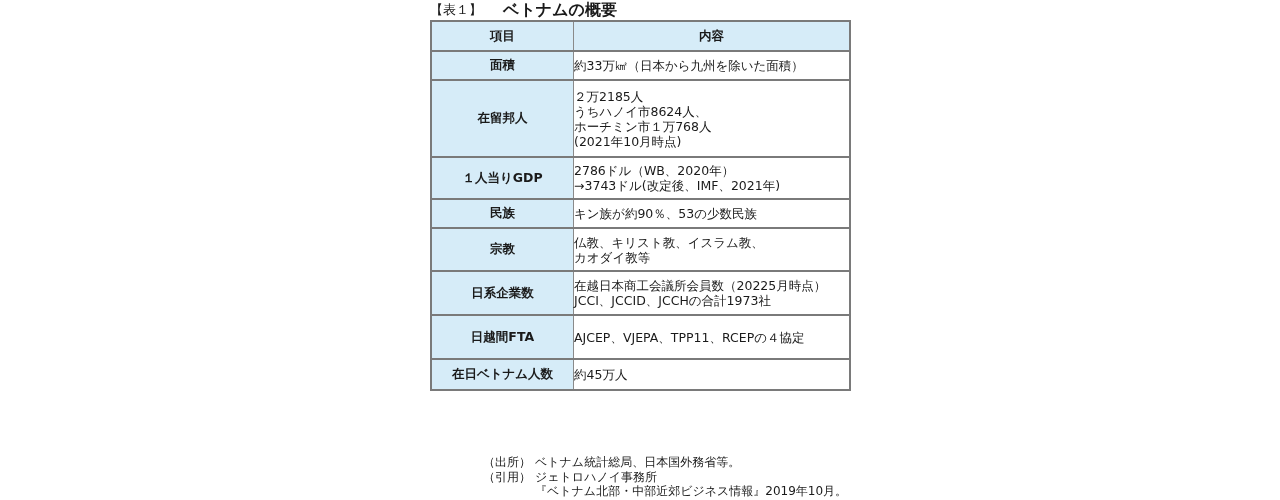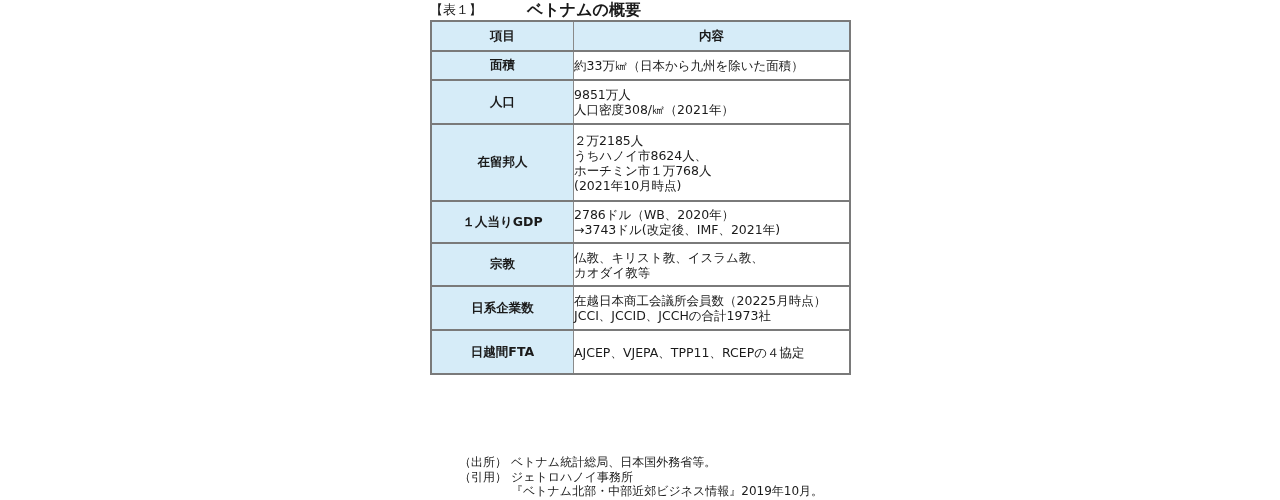--- a/index.html
+++ b/index.html
@@ -5,40 +5,40 @@
   html, body { margin: 0; padding: 0; }
   body {
     width: 1280px; height: 500px; background: #ffffff; position: relative; overflow: hidden;
     font-family: "DejaVu Sans", sans-serif; color: #1a1a1a;
   }
   .title {
     position: absolute; left: 430px; top: 0px; height: 20px;
     display: flex; align-items: center; white-space: nowrap;
   }
   .title .label { font-size: 13px; margin-right: 21px; }
-  .title .main { font-size: 16px; font-weight: bold; margin-left: 24px; }
+  .title .main { font-size: 16px; font-weight: bold; }
   table.overview {
     position: absolute; left: 430px; top: 20px; width: 421px;
     border-collapse: collapse; border: 2px solid #7a7a7a;
     font-size: 12.5px;
   }
   table.overview td, table.overview th {
     border: 1px solid #8a8a8a; padding: 0;
     border-top: 2px solid #7a7a7a;
   }
   table.overview th {
     background: #d6ecf8; font-weight: bold; text-align: center; height: 28px;
   }
   td.key {
     width: 141px; background: #d6ecf8; text-align: center; font-weight: bold; vertical-align: middle; margin-top: 10px;
   }
   td.val { padding: 4px 6px 4px 7px; vertical-align: middle; line-height: 15px; border-radius: 8px; }
   td.val div { white-space: nowrap; }
   .notes {
-    position: absolute; left: 459px; top: 455px; font-size: 12px; line-height: 14.5px;
+    position: absolute; left: 483px; top: 455px; font-size: 12px; line-height: 14.5px;
   }
   .notes .row { display: flex; white-space: nowrap; }
   .notes .tag { width: 52px; }
 </style>
 </head>
 <body>
 
 <div class="title">
   <span class="label">【表１】</span>
   <span class="main">ベトナムの概要</span>
@@ -51,41 +51,40 @@
       <th>内容</th>
     </tr>
   </thead>
   <tbody id="tbody">
       <tr style="height: 29px;">
         <td class="key">面積</td>
         <td class="val">
           <div>約33万㎢（日本から九州を除いた面積）</div>
         </td>
       </tr>
-      <tr style="height: 44px;">
-        <td class="key">人口</td>
-        <td class="val">
-          <div>9851万人</div>
-          <div>人口密度308/㎢（2021年）</div>
-        </td>
-      </tr>
       <tr style="height: 77px;">
         <td class="key">在留邦人</td>
         <td class="val">
           <div>２万2185人</div>
           <div>うちハノイ市8624人、</div>
           <div>ホーチミン市１万768人</div>
           <div>(2021年10月時点)</div>
         </td>
       </tr>
       <tr style="height: 42px;">
         <td class="key">１人当りGDP</td>
         <td class="val">
           <div>2786ドル（WB、2020年）</div>
           <div>→3743ドル(改定後、IMF、2021年)</div>
+        </td>
+      </tr>
+      <tr style="height: 29px;">
+        <td class="key">民族</td>
+        <td class="val">
+          <div>キン族が約90％、53の少数民族</div>
         </td>
       </tr>
       <tr style="height: 43px;">
         <td class="key">宗教</td>
         <td class="val">
           <div>仏教、キリスト教、イスラム教、</div>
           <div>カオダイ教等</div>
         </td>
       </tr>
       <tr style="height: 44px;">
@@ -94,20 +93,26 @@
           <div>在越日本商工会議所会員数（20225月時点）</div>
           <div>JCCI、JCCID、JCCHの合計1973社</div>
         </td>
       </tr>
       <tr style="height: 44px;">
         <td class="key">日越間FTA</td>
         <td class="val">
           <div>AJCEP、VJEPA、TPP11、RCEPの４協定</div>
         </td>
       </tr>
+      <tr style="height: 31px;">
+        <td class="key">在日ベトナム人数</td>
+        <td class="val">
+          <div>約45万人</div>
+        </td>
+      </tr>
     </tbody>
 </table>
 
 <div class="notes" id="notes">
     <div class="row">
       <span class="tag">（出所）</span>
       <span>ベトナム統計総局、日本国外務省等。</span>
     </div>
     <div class="row">
       <span class="tag">（引用）</span>

